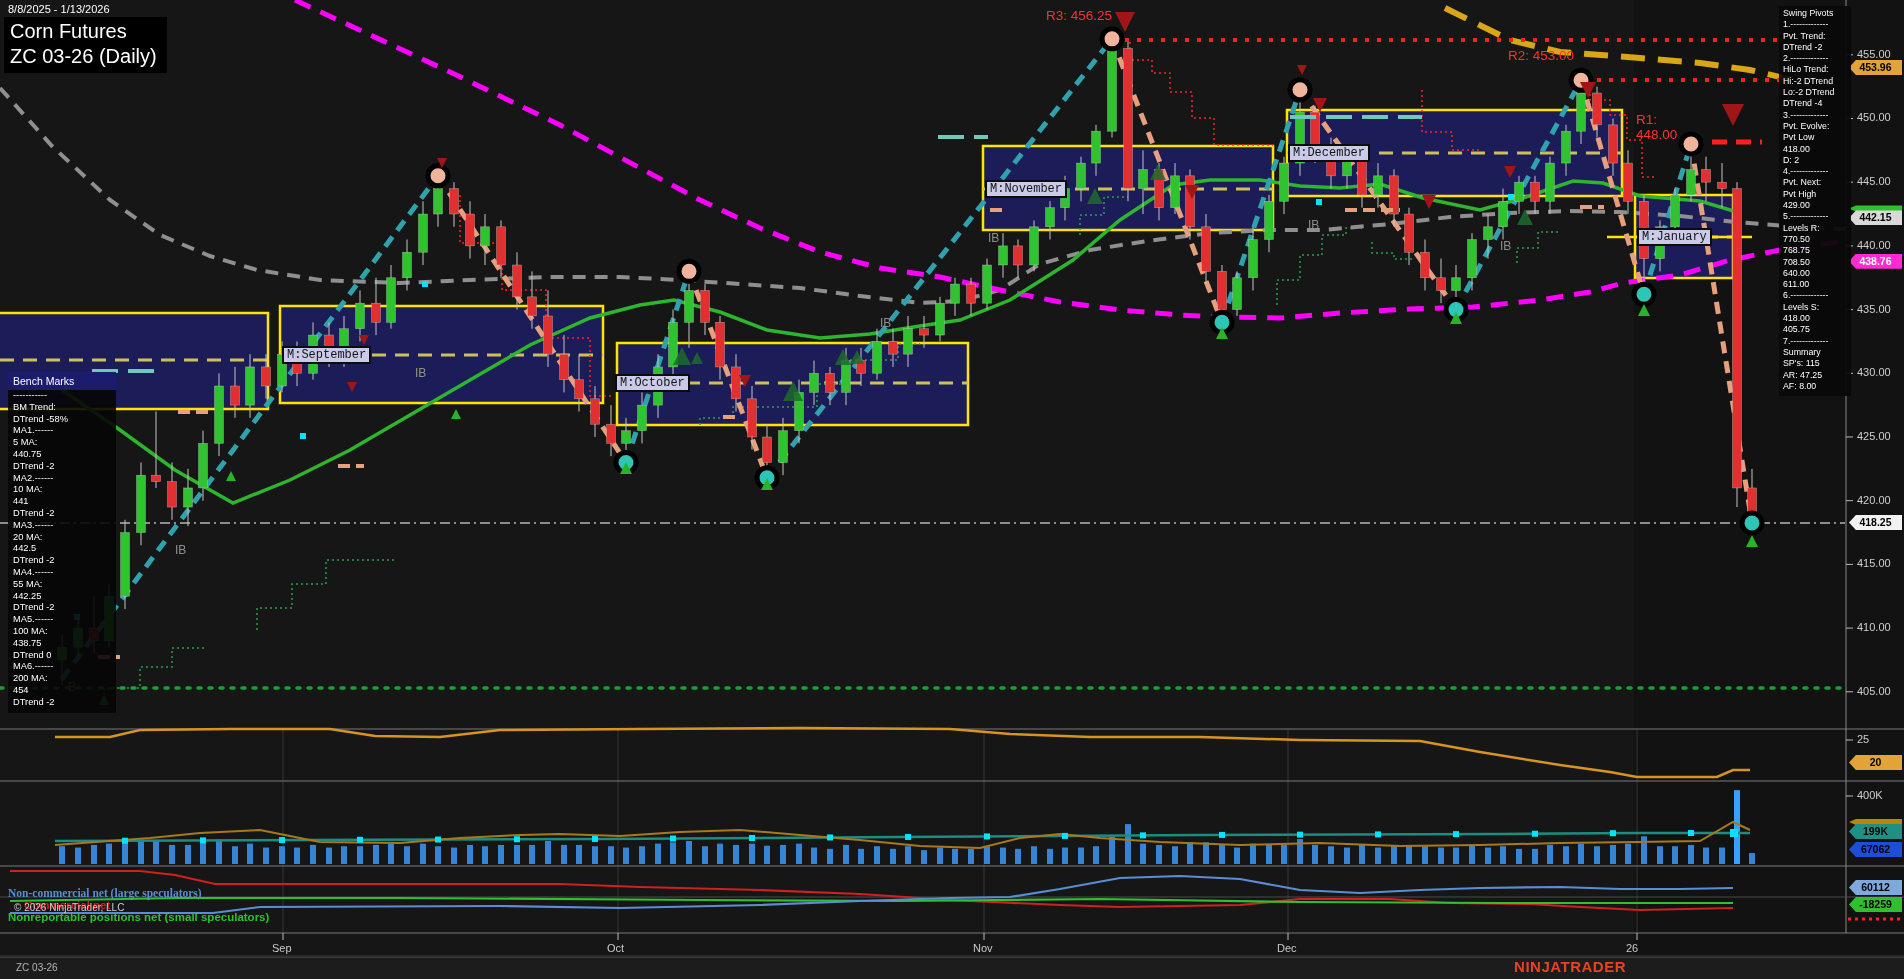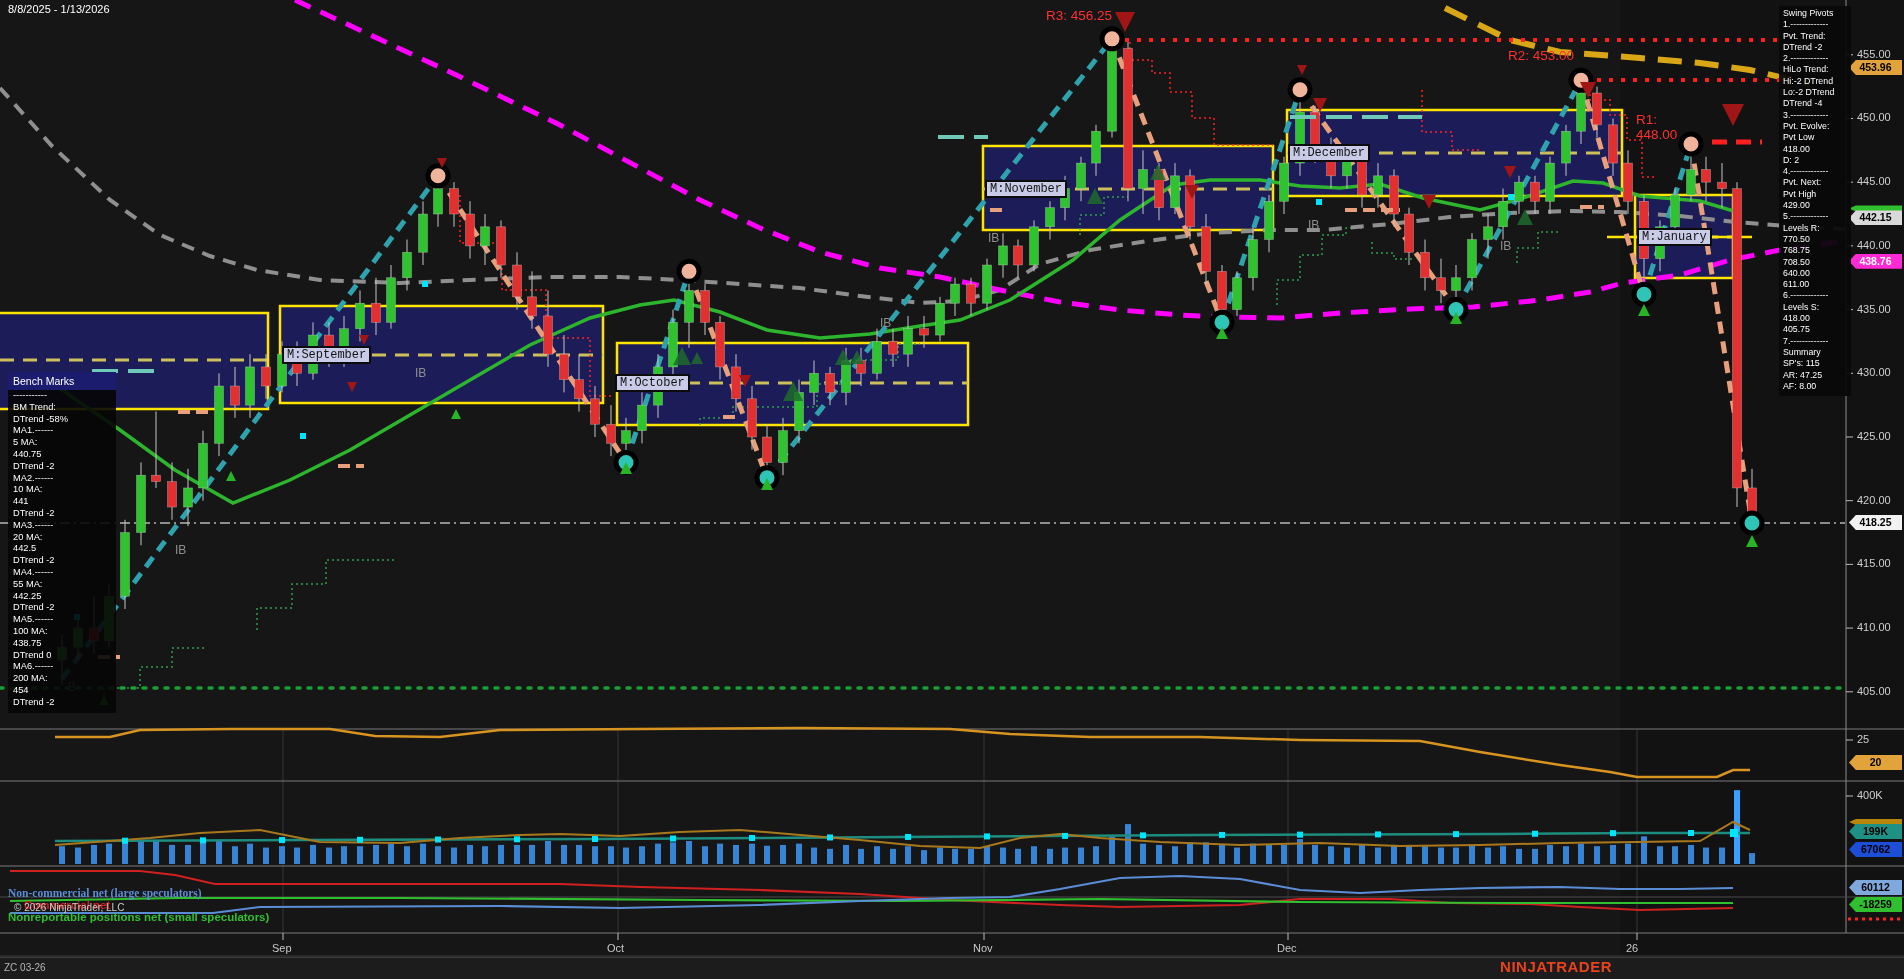--- a/index.html
+++ b/index.html
@@ -1,17 +1,17 @@
 <!DOCTYPE html>
 <html><head>
 <meta charset="utf-8">
 <style>
   html,body{margin:0;padding:0;background:#121212;overflow:hidden;}
   #root{position:relative;width:1620px;height:979px;background:#161616;
-        font-family:"Liberation Sans",sans-serif;color:#ddd;}
+        font-family:"Liberation Sans",sans-serif;color:#ddd;padding-left:14px;}
   svg{position:absolute;left:0;top:0;}
   .abs{position:absolute;}
   .date-range{left:8px;top:3px;font-size:11px;color:#fff;}
   .title-box{left:4px;top:17px;background:#000;padding:2px 10px 4px 6px;}
   .title-box div{font-size:20px;color:#fff;line-height:25px;}
   .bm-panel{left:8px;top:372px;width:108px;background:rgba(5,5,5,.9);padding-bottom:4px;z-index:5;}
   .bm-title{background:#1c1c6e;color:#fff;font-size:10.5px;padding:3px 0 3px 5px;}
   .bm-line{font-size:9.3px;line-height:11.8px;color:#fff;padding-left:5px;white-space:nowrap;}
   .sp-panel{left:1779px;top:6px;width:68px;background:rgba(8,8,8,.94);padding:2px 0 4px 4px;z-index:5;}
   .sp-line{font-size:8.8px;line-height:11.3px;color:#fff;white-space:nowrap;}
@@ -20,21 +20,21 @@
          clip-path:polygon(0 50%,13% 0,100% 0,100% 100%,13% 100%);z-index:4;}
   .stripe{width:53px;height:6px;clip-path:polygon(0 50%,13% 0,100% 0,100% 100%,13% 100%);z-index:3;}
   .x-label{font-size:11px;color:#c9c9c9;}
   .month-label{font-family:"Liberation Mono",monospace;font-size:12px;color:#141414;
                background:#c9cbe8;border:2px solid #0c0c0c;padding:0 3px;line-height:14px;z-index:4;}
   .r-label{font-size:13.5px;color:#ff3030;z-index:4;}
   .ib{font-size:12px;color:#8f8f8f;z-index:2;}
   .cot-label{font-size:11.5px;font-weight:bold;z-index:4;white-space:nowrap;}
   .copyright{font-size:10px;color:#cfcfcf;z-index:5;}
   .bottombar{left:0;top:957px;width:1904px;height:22px;background:#1c1c1c;border-top:1px solid #3c3c3c;}
-  .symbol-tab{left:4px;top:962px;font-size:10px;color:#b5b5b5;}
+  .symbol-tab{left:16px;top:962px;font-size:10px;color:#b5b5b5;}
   .brand{right:8px;top:958px;font-size:15px;font-weight:bold;color:#e8431f;letter-spacing:.5px;}
 </style>
 </head>
 <body>
 
 <div id="root">
   <svg id="chart-svg" width="1904" height="979">
       <line x1="283" y1="730" x2="283" y2="933" stroke="#343434" stroke-width="1"></line>
       <line x1="618" y1="730" x2="618" y2="933" stroke="#343434" stroke-width="1"></line>
       <line x1="984" y1="730" x2="984" y2="933" stroke="#343434" stroke-width="1"></line>
@@ -518,20 +518,24 @@
       <line x1="1846" y1="436.98200000000014" x2="1853" y2="436.98200000000014" stroke="#bbb" stroke-width="1"></line>
       <line x1="1846" y1="500.68200000000013" x2="1853" y2="500.68200000000013" stroke="#bbb" stroke-width="1"></line>
       <line x1="1846" y1="564.3820000000002" x2="1853" y2="564.3820000000002" stroke="#bbb" stroke-width="1"></line>
       <line x1="1846" y1="628.0820000000001" x2="1853" y2="628.0820000000001" stroke="#bbb" stroke-width="1"></line>
       <line x1="1846" y1="691.7820000000002" x2="1853" y2="691.7820000000002" stroke="#bbb" stroke-width="1"></line>
       <line x1="1846" y1="740" x2="1853" y2="740" stroke="#bbb" stroke-width="1"></line>
       <line x1="1846" y1="796" x2="1853" y2="796" stroke="#bbb" stroke-width="1"></line>
     </svg>
 
   <div class="abs date-range">8/8/2025 - 1/13/2026</div>
+  <div class="abs title-box">
+    <div>Corn Futures</div>
+    <div>ZC 03-26 (Daily)</div>
+  </div>
 
   <div class="abs bm-panel">
     <div class="bm-title">Bench Marks</div>
     <div id="bm-lines">
         <div class="bm-line">-----------</div>
         <div class="bm-line">BM Trend:</div>
         <div class="bm-line">DTrend -58%</div>
         <div class="bm-line">MA1.------</div>
         <div class="bm-line">5 MA:</div>
         <div class="bm-line">440.75</div>

